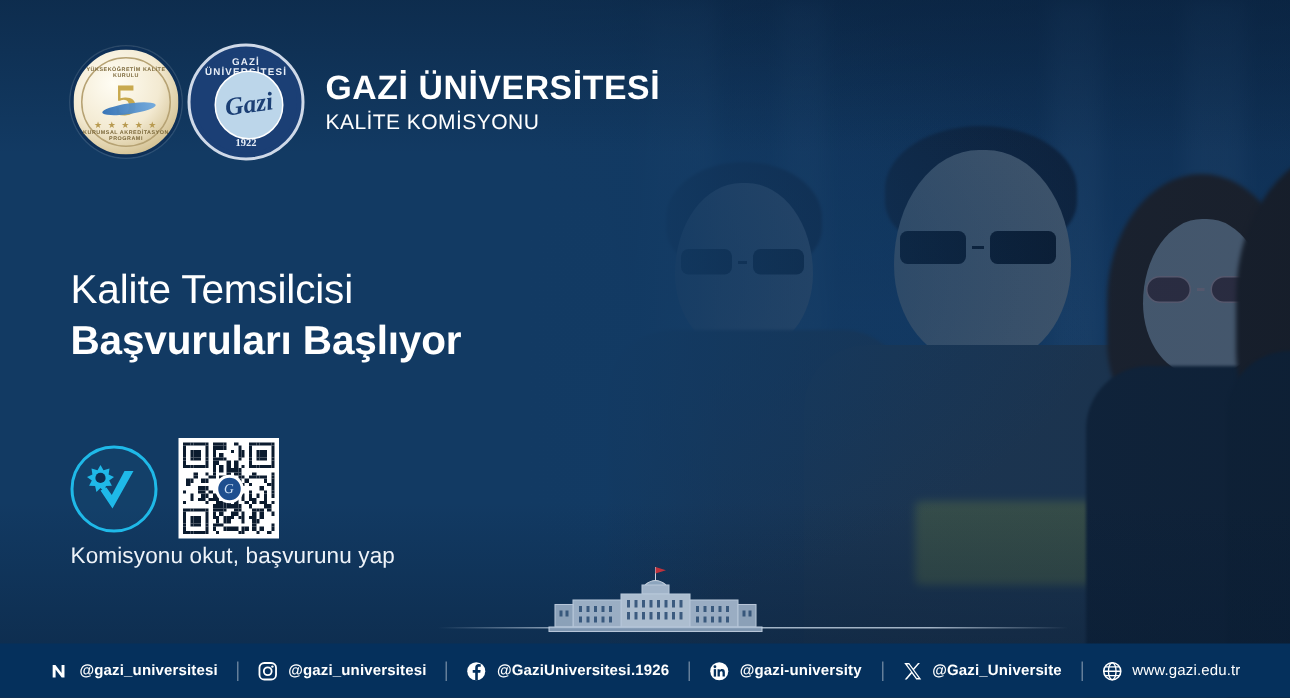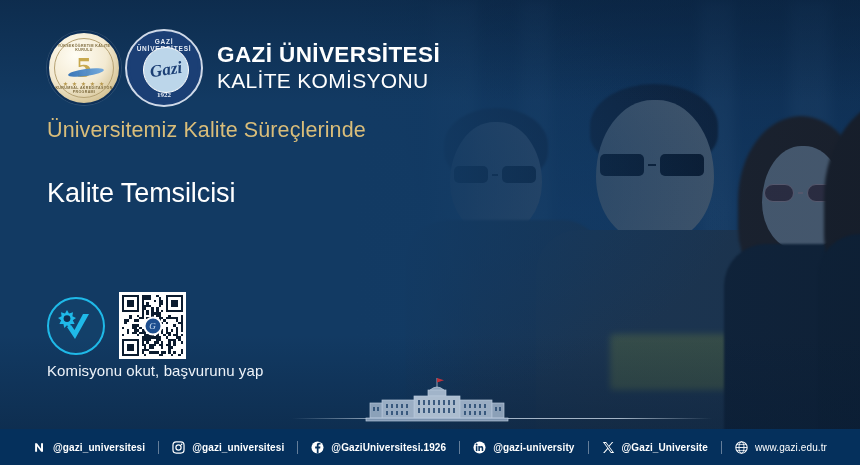--- a/index.html
+++ b/index.html
@@ -151,21 +151,21 @@
     background:#bcd6ea; border:1px solid #ffffff;
     display:flex; align-items:center; justify-content:center;
   }
   .gazi-seal .inner span {
     font-family:"Liberation Serif", serif; font-style:italic;
     font-size:17px; color:#1b3f75; transform:rotate(-8deg); font-weight:700;
   }
 
   .logo-text { margin-left:14px; color:#ffffff; }
   .logo-text .l1 { font-size:22.5px; font-weight:700; letter-spacing:.4px; line-height:1.08; }
-  .logo-text .l2 { font-size:21px; font-weight:400; letter-spacing:.3px; margin-top:2px; }
+  .logo-text .l2 { font-size:14px; font-weight:400; letter-spacing:.3px; margin-top:2px; }
 
   
   .gold-head {
     position:absolute; left:47px; top:118px;
     color:#d9bd7a; line-height:1.18;
   }
   .gold-head .g1 { font-size:21.5px; font-weight:400; letter-spacing:.1px; }
   .gold-head .g2 { font-size:21.5px; font-weight:700; letter-spacing:.1px; }
 
   .white-head {
@@ -306,25 +306,25 @@
       <div class="ring-txt-bot">1922</div>
     </div>
 
     <div class="logo-text">
       <div class="l1">GAZİ ÜNİVERSİTESİ</div>
       <div class="l2">KALİTE KOMİSYONU</div>
     </div>
   </div>
 
   <div class="gold-head">
-    <div class="g1">Üniversitemiz Kalite Süreçlerinde</div>
   </div>
 
   <div class="white-head">
     <div class="w1">Kalite Temsilcisi</div>
+    <div class="w3">Başvuruları Başlıyor</div>
   </div>
 
   <div class="qr-block">
 
     <div class="verify-badge">
       <svg class="tick" viewBox="0 0 26 32">
         <path d="M2 15 L10 27 L24 2 L18 2 L9.5 18 L6 13 Z" fill="#1fb9e8"></path>
       </svg>
       <svg class="burst" viewBox="0 0 18 18">
         <path d="M9 0 L11 3.5 L15 2.3 L14.4 6.3 L18 8 L14.8 10.3 L16.6 13.9 L12.6 14 L11.7 18 L9 15.3 L6.3 18 L5.4 14 L1.4 13.9 L3.2 10.3 L0 8 L3.6 6.3 L3 2.3 L7 3.5 Z" fill="#1fb9e8"></path>

